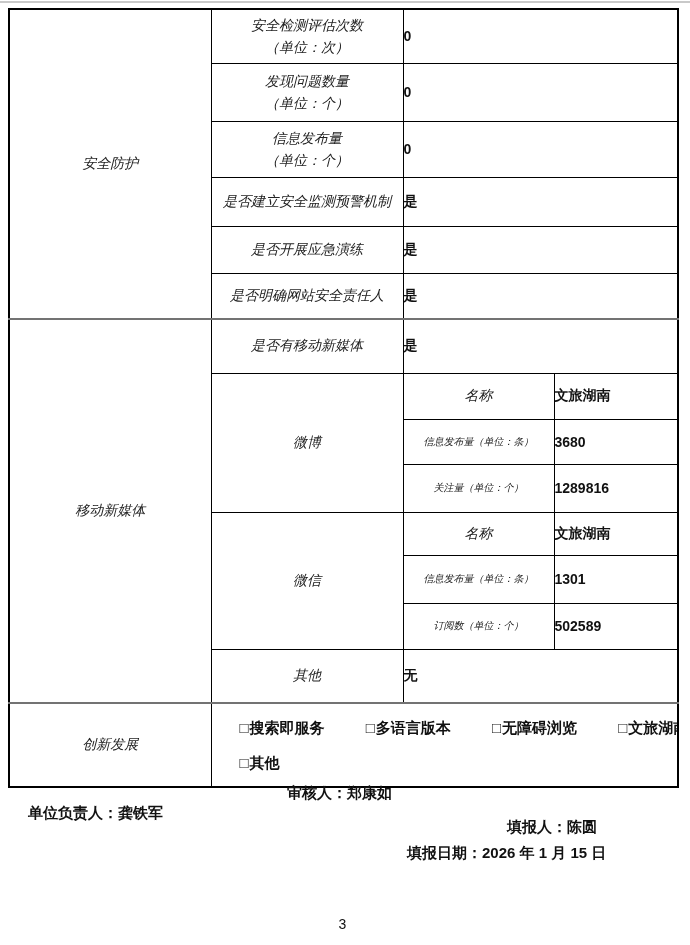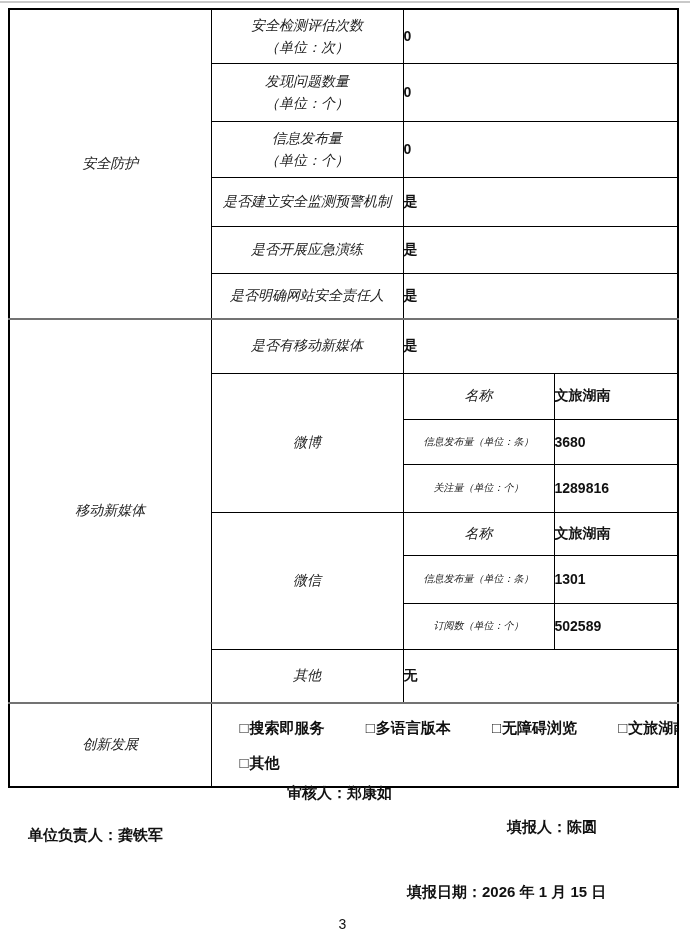--- a/index.html
+++ b/index.html
@@ -202,20 +202,20 @@
             <span class="opt"><span class="box">□</span><span>文旅湖南</span></span>
           </div>
           <div class="opt-line">
             <span class="opt"><span class="box">□</span><span>其他</span></span>
           </div>
         </td>
       </tr>
     </tbody>
   </table>
 
-  <div class="footer-text" style="left:28px; top:826px">单位负责人：龚铁军</div>
+  <div class="footer-text" style="left:28px; top:804px">单位负责人：龚铁军</div>
   <div class="footer-text" style="left:287px; top:784px">审核人：郑康如</div>
   <div class="footer-text" style="left:507px; top:818px">填报人：陈圆</div>
 
-  <div class="footer-text" style="left:407px; top:883px">填报日期：2026 年 1 月 15 日</div>
+  <div class="footer-text" style="left:407px; top:844px">填报日期：2026 年 1 月 15 日</div>
 
   <div class="page-number">3</div>
 </div>
 
 </body></html>

